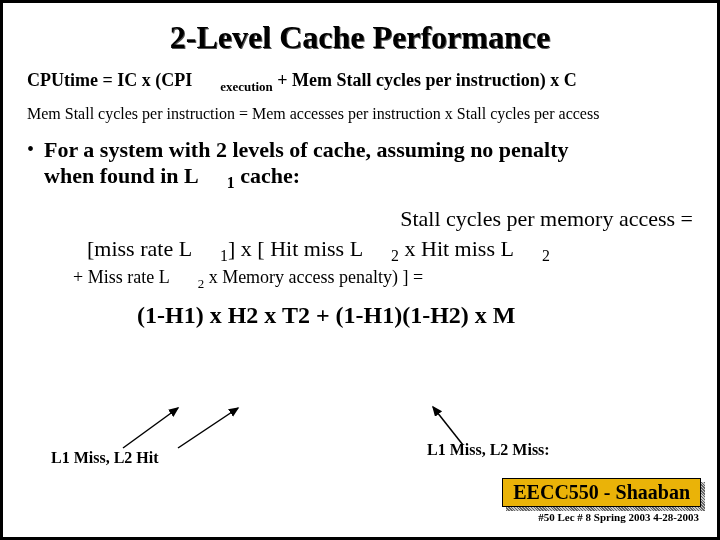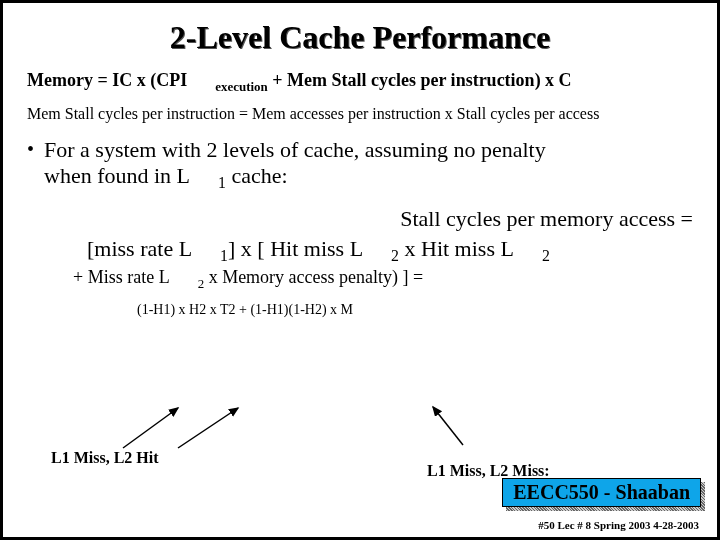--- a/index.html
+++ b/index.html
@@ -43,37 +43,38 @@
     display:flex;
     gap:10px;
     margin: 8px 0 14px 0;
   }
   .bull{
     font-size:20px;
     line-height:1.2;
   }
   .bullet-text{
     font-size: 22px;
+    font-weight: bold;
   }
   .stall-head{
     font-size:22px;
     margin: 6px 0 4px 0;
     text-align: right;
   }
   .stall-line{
     font-size:22px;
     margin: 2px 0 2px 60px;
   }
   .stall-line2{
     font-size:18px;
     margin: 2px 0 2px 46px;
   }
   .bigeq{
-    font-size:14px;
-    font-weight:normal;
+    font-size:24px;
+    font-weight:bold;
     margin: 10px 0 0 110px;
   }
   .svg-arrows{
     position:absolute;
     left:0; top:0;
     pointer-events:none;
   }
   .ann-left{
     position:absolute;
     left: 48px;
@@ -81,61 +82,60 @@
     font-weight:bold;
     font-size:16px;
   }
   .ann-right{
     position:absolute;
     left: 424px;
     top: 438px;
     font-weight:bold;
     font-size:16px;
     line-height:1.1;
-    margin-top:21px;
   }
   .footer-box-wrap{
     position:absolute;
     right: 16px;
     bottom: 30px;
   }
   .footer-box{
     position:relative;
   }
   .footer-shadow{
     position:absolute;
     left:4px; top:4px;
     width:100%; height:100%;
     background: repeating-linear-gradient(45deg,#666,#666 1px,#ccc 1px,#ccc 2px);
   }
   .footer-front{
     position:relative;
     border:1.5px solid #000;
-    background:#0ea5e9;
+    background:#eab308;
     padding: 2px 10px;
     font-weight:bold;
     font-size:20px;
   }
   .tiny-footer{
     position:absolute;
     right: 18px;
-    bottom: 6px;
+    bottom: 14px;
     font-size: 11px;
     font-weight: bold;
   }
 </style>
 </head>
 <body>
 
 <div class="slide">
 
   <div class="title">2-Level Cache Performance</div>
 
   <div class="eq">
-    <span>Memory  =  IC x   (CPI</span><span class="sub">execution</span><span>  +  Mem Stall  cycles per instruction)   x   C</span>
+    <span>CPUtime  =  IC x   (CPI</span><span class="sub">execution</span><span>  +  Mem Stall  cycles per instruction)   x   C</span>
   </div>
 
   <div class="eq2">Mem Stall cycles per instruction =   Mem accesses per instruction  x  Stall cycles per access</div>
 
   <div class="bullet-block">
     <div class="bull">•</div>
     <div class="bullet-text">
       <span>For a system with 2 levels of cache, assuming no penalty</span><br>
       <span>when found in L</span><span class="sub">1</span><span> cache:</span>
     </div>

